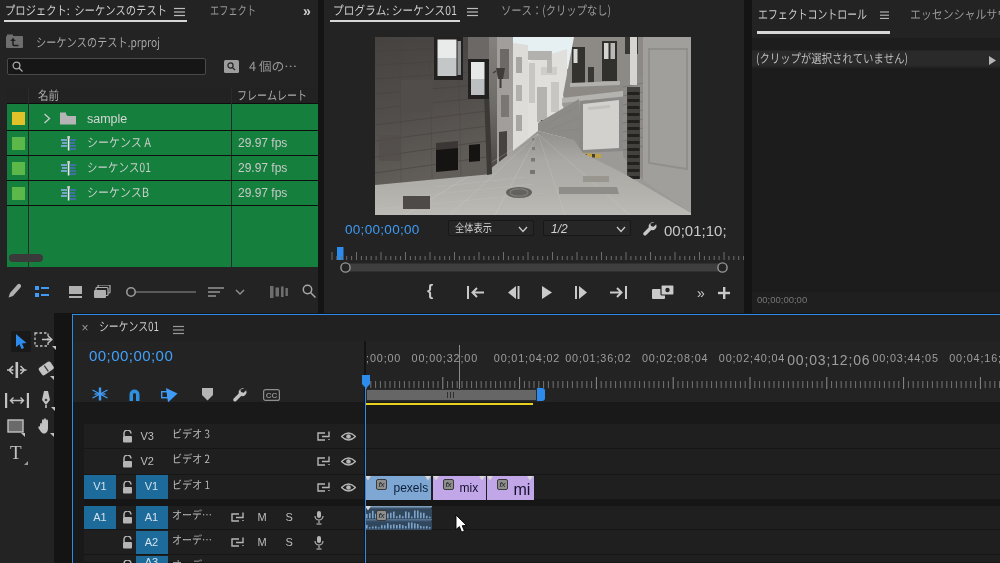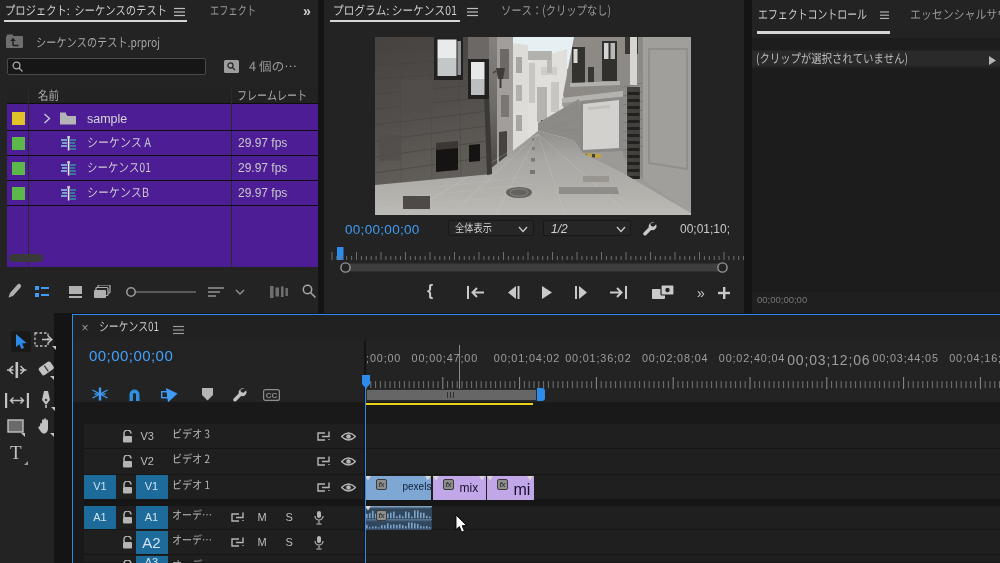--- a/index.html
+++ b/index.html
@@ -35,21 +35,21 @@
       <line x1="7" y1="7" x2="10.5" y2="10.5" stroke="#aaaaaa" stroke-width="1.3"></line>
     </svg>
 <svg style="position:absolute;left:224px;top:59px" width="16" height="15">
       <rect x="0" y="1" width="15" height="13" rx="1.5" fill="#9d9d9d"></rect>
       <circle cx="6.5" cy="6.5" r="2.6" stroke="#222" stroke-width="1.2" fill="none"></circle>
       <line x1="8.3" y1="8.3" x2="11" y2="11" stroke="#222" stroke-width="1.2"></line>
     </svg>
 <svg style="position:absolute;left:249px;top:60px" width="50" height="17" viewBox="0 0 50 17">
       <path d="M4.2 0.0H5.3V-2.5H6.6V-3.4H5.3V-9.2H4.1L0.2 -3.3V-2.5H4.2ZM4.2 -3.4H1.4L3.5 -6.6C3.8 -7.0 4.0 -7.5 4.3 -7.9H4.3C4.3 -7.5 4.2 -6.7 4.2 -6.2Z M16.6 -4.3H18.8V-2.3H16.6ZM14.0 -9.8V1.0H14.9V0.2H20.4V0.9H21.3V-9.8ZM14.9 -0.6V-8.9H20.4V-0.6ZM15.9 -5.0V-1.6H19.5V-5.0H18.1V-6.4H20.0V-7.1H18.1V-8.5H17.3V-7.1H15.4V-6.4H17.3V-5.0ZM12.7 -10.4C12.1 -8.6 11.1 -6.7 10.0 -5.4C10.1 -5.2 10.4 -4.7 10.5 -4.5C10.9 -5.0 11.3 -5.5 11.7 -6.1V1.0H12.6V-7.8C13.0 -8.5 13.3 -9.4 13.6 -10.2Z M28.2 -8.0C28.1 -6.9 27.8 -5.7 27.5 -4.7C26.9 -2.5 26.2 -1.7 25.6 -1.7C25.0 -1.7 24.3 -2.4 24.3 -4.0C24.3 -5.7 25.8 -7.7 28.2 -8.0ZM29.2 -8.1C31.4 -7.9 32.6 -6.3 32.6 -4.4C32.6 -2.2 31.0 -1.1 29.4 -0.7C29.1 -0.6 28.7 -0.6 28.3 -0.5L28.9 0.4C31.9 0.0 33.6 -1.8 33.6 -4.4C33.6 -6.9 31.7 -9.0 28.8 -9.0C25.8 -9.0 23.3 -6.6 23.3 -3.9C23.3 -1.8 24.4 -0.6 25.6 -0.6C26.7 -0.6 27.7 -1.9 28.5 -4.4C28.8 -5.6 29.1 -6.9 29.2 -8.1Z M36.8 -5.6C36.4 -5.6 36.0 -5.2 36.0 -4.8C36.0 -4.3 36.4 -3.9 36.8 -3.9C37.3 -3.9 37.6 -4.3 37.6 -4.8C37.6 -5.2 37.3 -5.6 36.8 -5.6ZM41.0 -5.6C40.5 -5.6 40.2 -5.2 40.2 -4.8C40.2 -4.3 40.5 -3.9 41.0 -3.9C41.4 -3.9 41.8 -4.3 41.8 -4.8C41.8 -5.2 41.4 -5.6 41.0 -5.6ZM45.1 -5.6C44.7 -5.6 44.3 -5.2 44.3 -4.8C44.3 -4.3 44.7 -3.9 45.1 -3.9C45.6 -3.9 46.0 -4.3 46.0 -4.8C46.0 -5.2 45.6 -5.6 45.1 -5.6Z" transform="translate(0,11.0) scale(1.0161,1)" fill="#9b9b9b"></path>
     </svg>
-<div style="position:absolute;left:7px;top:88px;width:311px;height:179px;background:#4c1d95;">
+<div style="position:absolute;left:7px;top:88px;width:311px;height:179px;background:#15803d;">
 <div style="position:absolute;left:0px;top:0px;width:311px;height:16px;background:#222222;border-bottom:1px solid #0e0e0e;"></div>
 <div style="position:absolute;left:21px;top:0;width:1px;height:179px;background:#2a2a2a"></div>
 <div style="position:absolute;left:224px;top:0;width:1px;height:179px;background:#2a2a2a"></div>
 <svg style="position:absolute;left:31px;top:1px" width="23" height="17" viewBox="0 0 23 17">
         <path d="M4.7 -10.5C4.0 -9.2 2.5 -7.6 0.5 -6.5C0.7 -6.3 1.0 -6.0 1.1 -5.7C1.7 -6.1 2.3 -6.5 2.8 -6.9C3.6 -6.3 4.5 -5.5 5.1 -4.8C3.7 -3.7 2.0 -2.9 0.4 -2.4C0.6 -2.2 0.8 -1.8 1.0 -1.6C2.0 -1.9 3.1 -2.4 4.0 -3.0V1.0H5.0V0.5H10.1V1.0H11.1V-4.3H6.0C7.4 -5.6 8.6 -7.1 9.4 -9.0L8.8 -9.3L8.6 -9.2H5.0C5.3 -9.6 5.5 -10.0 5.8 -10.3ZM10.1 -0.4H5.0V-3.5H10.1ZM4.4 -8.4H8.1C7.6 -7.3 6.8 -6.3 5.8 -5.5C5.3 -6.1 4.3 -6.9 3.5 -7.5C3.8 -7.8 4.1 -8.1 4.4 -8.4Z M20.1 -6.4V-1.3H20.9V-6.4ZM22.6 -6.8V-0.2C22.6 0.0 22.5 0.1 22.3 0.1C22.1 0.1 21.4 0.1 20.7 0.1C20.8 0.3 21.0 0.7 21.0 1.0C22.0 1.0 22.6 0.9 23.0 0.8C23.4 0.6 23.5 0.4 23.5 -0.2V-6.8ZM21.5 -10.6C21.3 -10.0 20.8 -9.1 20.4 -8.5H16.6L17.2 -8.8C17.0 -9.2 16.4 -10.0 16.0 -10.5L15.1 -10.2C15.6 -9.7 16.0 -9.0 16.2 -8.5H13.2V-7.7H24.3V-8.5H21.4C21.8 -9.0 22.2 -9.7 22.5 -10.2ZM17.6 -3.8V-2.5H14.8V-3.8ZM17.6 -4.5H14.8V-5.7H17.6ZM13.9 -6.5V0.9H14.8V-1.8H17.6V-0.1C17.6 0.1 17.6 0.1 17.4 0.1C17.2 0.1 16.6 0.1 16.0 0.1C16.1 0.4 16.3 0.7 16.3 1.0C17.2 1.0 17.7 0.9 18.1 0.8C18.4 0.7 18.5 0.4 18.5 -0.1V-6.5Z" transform="translate(0,11.0) scale(0.8400,1)" fill="#b2b2b2"></path>
       </svg>
 <svg style="position:absolute;left:230px;top:1px" width="72" height="17" viewBox="0 0 72 17">
         <path d="M10.8 -8.3 10.0 -8.8C9.8 -8.7 9.5 -8.7 9.3 -8.7C8.8 -8.7 3.8 -8.7 3.1 -8.7C2.7 -8.7 2.2 -8.8 1.8 -8.8V-7.7C2.1 -7.7 2.6 -7.8 3.1 -7.8C3.8 -7.8 8.7 -7.8 9.5 -7.8C9.3 -6.6 8.7 -4.8 7.8 -3.7C6.8 -2.3 5.4 -1.3 2.9 -0.7L3.8 0.3C6.1 -0.5 7.6 -1.6 8.7 -3.1C9.7 -4.4 10.3 -6.4 10.6 -7.7C10.6 -7.9 10.7 -8.1 10.8 -8.3Z M15.3 -0.4 16.0 0.2C16.2 0.1 16.4 0.0 16.5 0.0C19.6 -0.9 22.2 -2.5 23.8 -4.5L23.3 -5.3C21.7 -3.3 18.8 -1.7 16.4 -1.1C16.4 -1.7 16.4 -7.0 16.4 -8.2C16.4 -8.5 16.5 -9.0 16.5 -9.3H15.3C15.3 -9.1 15.4 -8.5 15.4 -8.2C15.4 -7.0 15.4 -1.8 15.4 -1.0C15.4 -0.8 15.4 -0.6 15.3 -0.4Z M26.3 -5.4V-4.2C26.7 -4.2 27.3 -4.2 28.0 -4.2C28.9 -4.2 33.9 -4.2 34.9 -4.2C35.4 -4.2 36.0 -4.2 36.2 -4.2V-5.4C35.9 -5.4 35.5 -5.4 34.9 -5.4C33.9 -5.4 28.9 -5.4 28.0 -5.4C27.3 -5.4 26.6 -5.4 26.3 -5.4Z M39.6 -1.4C39.2 -1.4 38.8 -1.4 38.4 -1.4L38.6 -0.2C39.0 -0.3 39.3 -0.3 39.6 -0.4C41.3 -0.5 45.5 -1.0 47.4 -1.2C47.7 -0.6 48.0 -0.0 48.1 0.4L49.2 -0.1C48.6 -1.3 47.3 -3.9 46.4 -5.1L45.5 -4.7C45.9 -4.1 46.5 -3.1 47.0 -2.1C45.6 -2.0 43.2 -1.7 41.4 -1.5C42.0 -3.2 43.2 -7.0 43.6 -8.2C43.8 -8.7 43.9 -9.0 44.0 -9.3L42.8 -9.6C42.7 -9.2 42.7 -9.0 42.5 -8.4C42.2 -7.2 40.9 -3.2 40.2 -1.4Z M52.8 -0.4 53.5 0.2C53.7 0.1 53.9 0.0 54.0 0.0C57.1 -0.9 59.7 -2.5 61.3 -4.5L60.8 -5.3C59.2 -3.3 56.3 -1.7 53.9 -1.1C53.9 -1.7 53.9 -7.0 53.9 -8.2C53.9 -8.5 54.0 -9.0 54.0 -9.3H52.8C52.8 -9.1 52.9 -8.5 52.9 -8.2C52.9 -7.0 52.9 -1.8 52.9 -1.0C52.9 -0.8 52.9 -0.6 52.8 -0.4Z M63.8 -5.4V-4.2C64.2 -4.2 64.8 -4.2 65.5 -4.2C66.5 -4.2 71.4 -4.2 72.4 -4.2C72.9 -4.2 73.5 -4.2 73.7 -4.2V-5.4C73.4 -5.4 73.0 -5.4 72.4 -5.4C71.4 -5.4 66.4 -5.4 65.5 -5.4C64.8 -5.4 64.2 -5.4 63.8 -5.4Z M79.2 -1.1C79.2 -0.6 79.2 -0.0 79.1 0.4H80.3C80.3 -0.0 80.3 -0.7 80.3 -1.1L80.2 -5.2C81.6 -4.8 83.8 -4.0 85.2 -3.2L85.6 -4.3C84.3 -4.9 81.9 -5.8 80.2 -6.3V-8.4C80.2 -8.8 80.3 -9.3 80.3 -9.7H79.1C79.2 -9.3 79.2 -8.7 79.2 -8.4C79.2 -7.3 79.2 -1.8 79.2 -1.1Z" transform="translate(0,11.0) scale(0.8000,1)" fill="#b2b2b2"></path>
       </svg>
 <div style="position:absolute;left:0;top:42px;width:311px;height:1px;background:#0e0e0e"></div>
@@ -328,21 +328,21 @@
     </svg>
 <div style="position:absolute;left:219px;top:220px;width:88px;height:16px;background:#262626;border:1px solid #181818;border-radius:2px;">
 </div>
 <div style="position:absolute;left:227px;top:222px;font-size:12px;color:#d2d2d2;white-space:pre;font-style:italic;">1/2</div>
 <svg style="position:absolute;left:292px;top:226px" width="10" height="7">
       <path d="M1 1 L5 5.5 L9 1" stroke="#c8c8c8" stroke-width="1.3" fill="none"></path>
     </svg>
 <svg style="position:absolute;left:317px;top:220px" width="17" height="17">
       <path d="M13.5 2.5 a4.3 4.3 0 0 0 -5.8 5.0 L2.5 12.7 a1.8 1.8 0 0 0 2.5 2.5 L10.2 10 a4.3 4.3 0 0 0 5.0 -5.8 L12.6 6.8 L10.0 6.0 L9.3 3.5 Z" fill="#c9c9c9"></path>
     </svg>
-<div style="position:absolute;left:356px;top:222px;font-size:12px;color:#c9c9c9;white-space:pre;">00;01;10;</div>
+<div style="position:absolute;left:340px;top:222px;font-size:15px;color:#c9c9c9;white-space:pre;">00;01;10;</div>
 <svg style="position:absolute;left:6px;top:247px" width="414" height="14">
       <rect x="7" y="0" width="6.5" height="13" fill="#2d8ceb"></rect>
       <line x1="2.0" y1="5" x2="2.0" y2="13" stroke="#6e6e6e" stroke-width="1"></line>
       <line x1="6.9" y1="9" x2="6.9" y2="13" stroke="#6e6e6e" stroke-width="1"></line>
       <line x1="11.8" y1="9" x2="11.8" y2="13" stroke="#6e6e6e" stroke-width="1"></line>
       <line x1="16.7" y1="9" x2="16.7" y2="13" stroke="#6e6e6e" stroke-width="1"></line>
       <line x1="21.6" y1="9" x2="21.6" y2="13" stroke="#6e6e6e" stroke-width="1"></line>
       <line x1="26.5" y1="5" x2="26.5" y2="13" stroke="#6e6e6e" stroke-width="1"></line>
       <line x1="31.4" y1="9" x2="31.4" y2="13" stroke="#6e6e6e" stroke-width="1"></line>
       <line x1="36.3" y1="9" x2="36.3" y2="13" stroke="#6e6e6e" stroke-width="1"></line>
@@ -571,21 +571,21 @@
       </svg>
 <svg style="position:absolute;left:158px;top:71.5px" width="17" height="17">
         <path d="M13.5 2.5 a4.3 4.3 0 0 0 -5.8 5.0 L2.5 12.7 a1.8 1.8 0 0 0 2.5 2.5 L10.2 10 a4.3 4.3 0 0 0 5.0 -5.8 L12.6 6.8 L10.0 6.0 L9.3 3.5 Z" fill="#c2c2c2"></path>
       </svg>
 <svg style="position:absolute;left:190px;top:74px" width="17" height="12">
         <rect x="0.6" y="0.6" width="15.8" height="10.8" rx="2" fill="none" stroke="#8e8e8e" stroke-width="1.2"></rect>
         <text x="8.5" y="9" font-size="8" font-family="Liberation Sans" fill="#8e8e8e" text-anchor="middle" font-weight="bold">CC</text>
       </svg>
 <div style="position:absolute;left:292.5px;top:26px;width:635px;height:36px;overflow:hidden">
         <div style="position:absolute;left:3.0px;top:11px;transform:translateX(-50%);font-size:10.8px;letter-spacing:0.85px;color:#9e9e9e;white-space:pre">00;00;00;00</div>
-        <div style="position:absolute;left:79.8px;top:11px;transform:translateX(-50%);font-size:10.8px;letter-spacing:0.85px;color:#9e9e9e;white-space:pre">00;00;47;00</div>
+        <div style="position:absolute;left:79.8px;top:11px;transform:translateX(-50%);font-size:10.8px;letter-spacing:0.85px;color:#9e9e9e;white-space:pre">00;00;32;00</div>
         <div style="position:absolute;left:162px;top:11px;transform:translateX(-50%);font-size:10.8px;letter-spacing:0.85px;color:#9e9e9e;white-space:pre">00;01;04;02</div>
         <div style="position:absolute;left:233.4px;top:11px;transform:translateX(-50%);font-size:10.8px;letter-spacing:0.85px;color:#9e9e9e;white-space:pre">00;01;36;02</div>
         <div style="position:absolute;left:310.2px;top:11px;transform:translateX(-50%);font-size:10.8px;letter-spacing:0.85px;color:#9e9e9e;white-space:pre">00;02;08;04</div>
         <div style="position:absolute;left:387.0px;top:11px;transform:translateX(-50%);font-size:10.8px;letter-spacing:0.85px;color:#9e9e9e;white-space:pre">00;02;40;04</div>
         <div style="position:absolute;left:463.8px;top:11px;transform:translateX(-50%);font-size:14px;letter-spacing:0.85px;color:#9e9e9e;white-space:pre">00;03;12;06</div>
         <div style="position:absolute;left:540.6px;top:11px;transform:translateX(-50%);font-size:10.8px;letter-spacing:0.85px;color:#9e9e9e;white-space:pre">00;03;44;05</div>
         <div style="position:absolute;left:617.4px;top:11px;transform:translateX(-50%);font-size:10.8px;letter-spacing:0.85px;color:#9e9e9e;white-space:pre">00;04;16;08</div>
       </div>
       <svg style="position:absolute;left:292.5px;top:59px" width="635" height="15">
         <line x1="1.0" y1="3" x2="1.0" y2="15" stroke="#8f8f8f" stroke-width="1"></line>
@@ -819,21 +819,21 @@
       <svg style="position:absolute;left:241px;top:196.25px" width="10" height="14">
         <rect x="3" y="0" width="4" height="7" rx="2" fill="#b5b5b5"></rect>
         <path d="M1 5 a4 4 0 0 0 8 0" fill="none" stroke="#b5b5b5" stroke-width="1.2"></path>
         <line x1="5" y1="9.5" x2="5" y2="12" stroke="#b5b5b5" stroke-width="1.2"></line>
         <line x1="2.5" y1="13" x2="7.5" y2="13" stroke="#b5b5b5" stroke-width="1.2"></line>
       </svg>
       <svg style="position:absolute;left:49.5px;top:221.5px" width="11" height="13">
         <path d="M2 6 L2 3.5 a3.5 3.5 0 0 1 7 0" fill="none" stroke="#b5b5b5" stroke-width="1.5"></path>
         <rect x="1" y="6" width="9" height="6.5" rx="1" fill="#b5b5b5"></rect>
       </svg>
-      <div style="position:absolute;left:63px;top:216.0px;width:32px;height:23px;background:#1d6b9a;color:#d3e2ec;font-size:15px;text-align:center;line-height:23px">A2</div>
+      <div style="position:absolute;left:63px;top:216.0px;width:32px;height:23px;background:#1d6b9a;color:#d3e2ec;font-size:11px;text-align:center;line-height:23px">A2</div>
       <svg style="position:absolute;left:99px;top:219.5px" width="42" height="16" viewBox="0 0 42 16">
         <path d="M1.0 -1.6 1.7 -0.9C3.7 -2.0 5.7 -3.8 6.7 -5.2L6.7 -1.0C6.7 -0.7 6.6 -0.6 6.3 -0.6C5.9 -0.6 5.2 -0.6 4.7 -0.7L4.7 0.3C5.3 0.3 6.0 0.3 6.6 0.3C7.3 0.3 7.6 0.0 7.6 -0.6C7.6 -2.0 7.6 -4.3 7.6 -6.0H9.4C9.7 -6.0 10.1 -6.0 10.3 -6.0V-7.0C10.1 -7.0 9.6 -6.9 9.3 -6.9H7.5L7.5 -8.0C7.5 -8.4 7.5 -8.7 7.6 -9.0H6.5C6.6 -8.8 6.6 -8.5 6.6 -8.0L6.7 -6.9H2.5C2.1 -6.9 1.7 -7.0 1.4 -7.0V-6.0C1.8 -6.0 2.1 -6.0 2.5 -6.0H6.3C5.4 -4.7 3.3 -2.8 1.0 -1.6Z M12.7 -5.0V-3.9C13.0 -3.9 13.6 -3.9 14.3 -3.9C15.1 -3.9 19.7 -3.9 20.6 -3.9C21.1 -3.9 21.6 -3.9 21.8 -3.9V-5.0C21.6 -5.0 21.1 -4.9 20.6 -4.9C19.7 -4.9 15.1 -4.9 14.3 -4.9C13.6 -4.9 13.0 -5.0 12.7 -5.0Z M25.3 -8.4V-7.5C25.6 -7.5 26.0 -7.5 26.4 -7.5C27.0 -7.5 29.7 -7.5 30.4 -7.5C30.7 -7.5 31.1 -7.5 31.4 -7.5V-8.4C31.1 -8.4 30.7 -8.3 30.4 -8.3C29.7 -8.3 27.0 -8.3 26.4 -8.3C26.0 -8.3 25.7 -8.4 25.3 -8.4ZM32.0 -9.3 31.4 -9.1C31.7 -8.6 32.1 -8.0 32.3 -7.5L33.0 -7.8C32.7 -8.2 32.3 -8.9 32.0 -9.3ZM33.3 -9.8 32.7 -9.5C33.0 -9.1 33.4 -8.5 33.6 -8.0L34.3 -8.2C34.0 -8.7 33.6 -9.4 33.3 -9.8ZM24.0 -5.5V-4.6C24.3 -4.6 24.6 -4.6 25.0 -4.6H28.4C28.4 -3.5 28.3 -2.5 27.7 -1.7C27.3 -1.0 26.5 -0.3 25.6 0.0L26.4 0.7C27.4 0.1 28.3 -0.7 28.7 -1.4C29.2 -2.3 29.3 -3.3 29.4 -4.6H32.5C32.8 -4.6 33.1 -4.6 33.4 -4.6V-5.5C33.1 -5.5 32.7 -5.5 32.5 -5.5C31.9 -5.5 25.6 -5.5 25.0 -5.5C24.6 -5.5 24.3 -5.5 24.0 -5.5Z M36.4 -5.1C36.0 -5.1 35.7 -4.8 35.7 -4.4C35.7 -3.9 36.0 -3.6 36.4 -3.6C36.8 -3.6 37.2 -3.9 37.2 -4.4C37.2 -4.8 36.8 -5.1 36.4 -5.1ZM40.2 -5.1C39.8 -5.1 39.5 -4.8 39.5 -4.4C39.5 -3.9 39.8 -3.6 40.2 -3.6C40.7 -3.6 41.0 -3.9 41.0 -4.4C41.0 -4.8 40.7 -5.1 40.2 -5.1ZM44.1 -5.1C43.7 -5.1 43.3 -4.8 43.3 -4.4C43.3 -3.9 43.7 -3.6 44.1 -3.6C44.5 -3.6 44.8 -3.9 44.8 -4.4C44.8 -4.8 44.5 -5.1 44.1 -5.1Z" transform="translate(0,10.1) scale(0.8696,1)" fill="#bdbdbd"></path>
       </svg>
       <svg style="position:absolute;left:158.5px;top:222.5px" width="13" height="11">
         <g fill="none" stroke="#b5b5b5" stroke-width="1.4">
           <path d="M8 2 L1 2 L1 9 L8 9"></path>
           <path d="M5 5.5 L12 5.5 L12 0.5"></path>
           <path d="M12 9 L12 8"></path>
         </g>
       </svg>
@@ -853,21 +853,21 @@
       <svg style="position:absolute;left:99px;top:244.5px" width="42" height="16" viewBox="0 0 42 16">
         <path d="M1.0 -1.6 1.7 -0.9C3.7 -2.0 5.7 -3.8 6.7 -5.2L6.7 -1.0C6.7 -0.7 6.6 -0.6 6.3 -0.6C5.9 -0.6 5.2 -0.6 4.7 -0.7L4.7 0.3C5.3 0.3 6.0 0.3 6.6 0.3C7.3 0.3 7.6 0.0 7.6 -0.6C7.6 -2.0 7.6 -4.3 7.6 -6.0H9.4C9.7 -6.0 10.1 -6.0 10.3 -6.0V-7.0C10.1 -7.0 9.6 -6.9 9.3 -6.9H7.5L7.5 -8.0C7.5 -8.4 7.5 -8.7 7.6 -9.0H6.5C6.6 -8.8 6.6 -8.5 6.6 -8.0L6.7 -6.9H2.5C2.1 -6.9 1.7 -7.0 1.4 -7.0V-6.0C1.8 -6.0 2.1 -6.0 2.5 -6.0H6.3C5.4 -4.7 3.3 -2.8 1.0 -1.6Z M12.7 -5.0V-3.9C13.0 -3.9 13.6 -3.9 14.3 -3.9C15.1 -3.9 19.7 -3.9 20.6 -3.9C21.1 -3.9 21.6 -3.9 21.8 -3.9V-5.0C21.6 -5.0 21.1 -4.9 20.6 -4.9C19.7 -4.9 15.1 -4.9 14.3 -4.9C13.6 -4.9 13.0 -5.0 12.7 -5.0Z M25.3 -8.4V-7.5C25.6 -7.5 26.0 -7.5 26.4 -7.5C27.0 -7.5 29.7 -7.5 30.4 -7.5C30.7 -7.5 31.1 -7.5 31.4 -7.5V-8.4C31.1 -8.4 30.7 -8.3 30.4 -8.3C29.7 -8.3 27.0 -8.3 26.4 -8.3C26.0 -8.3 25.7 -8.4 25.3 -8.4ZM32.0 -9.3 31.4 -9.1C31.7 -8.6 32.1 -8.0 32.3 -7.5L33.0 -7.8C32.7 -8.2 32.3 -8.9 32.0 -9.3ZM33.3 -9.8 32.7 -9.5C33.0 -9.1 33.4 -8.5 33.6 -8.0L34.3 -8.2C34.0 -8.7 33.6 -9.4 33.3 -9.8ZM24.0 -5.5V-4.6C24.3 -4.6 24.6 -4.6 25.0 -4.6H28.4C28.4 -3.5 28.3 -2.5 27.7 -1.7C27.3 -1.0 26.5 -0.3 25.6 0.0L26.4 0.7C27.4 0.1 28.3 -0.7 28.7 -1.4C29.2 -2.3 29.3 -3.3 29.4 -4.6H32.5C32.8 -4.6 33.1 -4.6 33.4 -4.6V-5.5C33.1 -5.5 32.7 -5.5 32.5 -5.5C31.9 -5.5 25.6 -5.5 25.0 -5.5C24.6 -5.5 24.3 -5.5 24.0 -5.5Z M36.4 -5.1C36.0 -5.1 35.7 -4.8 35.7 -4.4C35.7 -3.9 36.0 -3.6 36.4 -3.6C36.8 -3.6 37.2 -3.9 37.2 -4.4C37.2 -4.8 36.8 -5.1 36.4 -5.1ZM40.2 -5.1C39.8 -5.1 39.5 -4.8 39.5 -4.4C39.5 -3.9 39.8 -3.6 40.2 -3.6C40.7 -3.6 41.0 -3.9 41.0 -4.4C41.0 -4.8 40.7 -5.1 40.2 -5.1ZM44.1 -5.1C43.7 -5.1 43.3 -4.8 43.3 -4.4C43.3 -3.9 43.7 -3.6 44.1 -3.6C44.5 -3.6 44.8 -3.9 44.8 -4.4C44.8 -4.8 44.5 -5.1 44.1 -5.1Z" transform="translate(0,10.1) scale(0.8696,1)" fill="#bdbdbd"></path>
       </svg>
       <div style="position:absolute;left:292px;top:161.5px;width:66.5px;height:23.5px;background:#7ea7d4;"></div>
       <div style="position:absolute;left:360px;top:161.5px;width:53px;height:23.5px;background:#c2a7e8;"></div>
       <div style="position:absolute;left:414.5px;top:161.5px;width:46.5px;height:23.5px;background:#c2a7e8;"></div>
       <svg style="position:absolute;left:303px;top:164.0px" width="11" height="11">
         <rect x="0.5" y="0.5" width="10" height="10" rx="1.5" fill="#8e8e8e" stroke="#3a3a3a"></rect>
         <text x="5.5" y="8.3" font-size="8" font-style="italic" font-family="Liberation Sans" fill="#1a1a1a" text-anchor="middle">fx</text>
       </svg>
-      <div style="position:absolute;left:330px;top:166.0px;font-size:10px;color:#0d1f38;white-space:pre;">pexels</div>
+      <div style="position:absolute;left:321px;top:166.0px;font-size:12px;color:#0d1f38;white-space:pre;">pexels</div>
       <svg style="position:absolute;left:370.5px;top:164.0px" width="11" height="11">
         <rect x="0.5" y="0.5" width="10" height="10" rx="1.5" fill="#8e8e8e" stroke="#3a3a3a"></rect>
         <text x="5.5" y="8.3" font-size="8" font-style="italic" font-family="Liberation Sans" fill="#1a1a1a" text-anchor="middle">fx</text>
       </svg>
       <div style="position:absolute;left:387px;top:166.0px;font-size:12px;color:#160f2e;white-space:pre;">mix</div>
       <svg style="position:absolute;left:424.5px;top:164.0px" width="11" height="11">
         <rect x="0.5" y="0.5" width="10" height="10" rx="1.5" fill="#8e8e8e" stroke="#3a3a3a"></rect>
         <text x="5.5" y="8.3" font-size="8" font-style="italic" font-family="Liberation Sans" fill="#1a1a1a" text-anchor="middle">fx</text>
       </svg>
       <div style="position:absolute;left:441px;top:166.0px;font-size:16px;color:#160f2e;white-space:pre;">mi</div>

